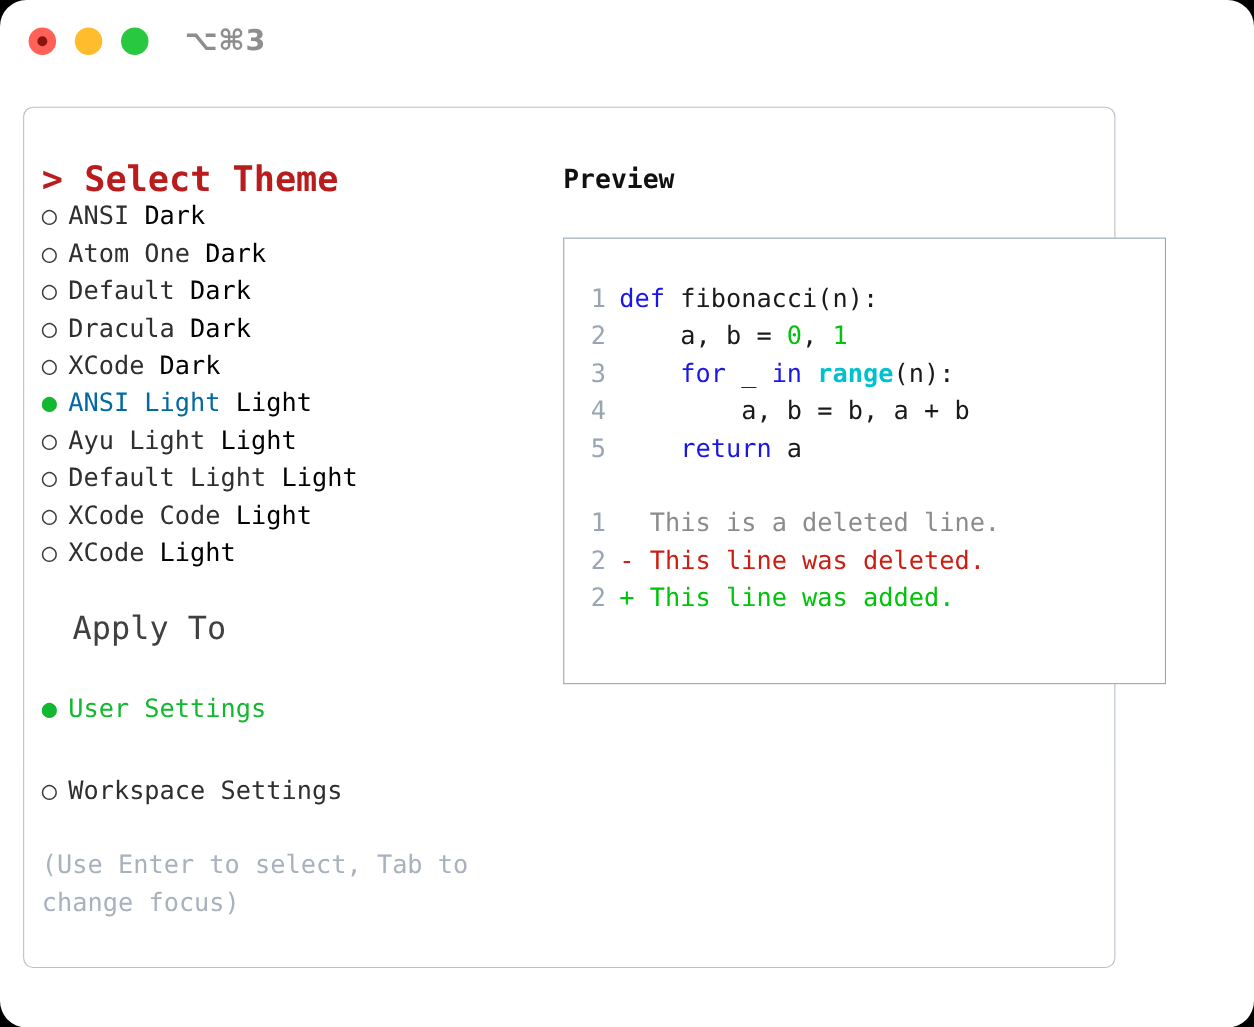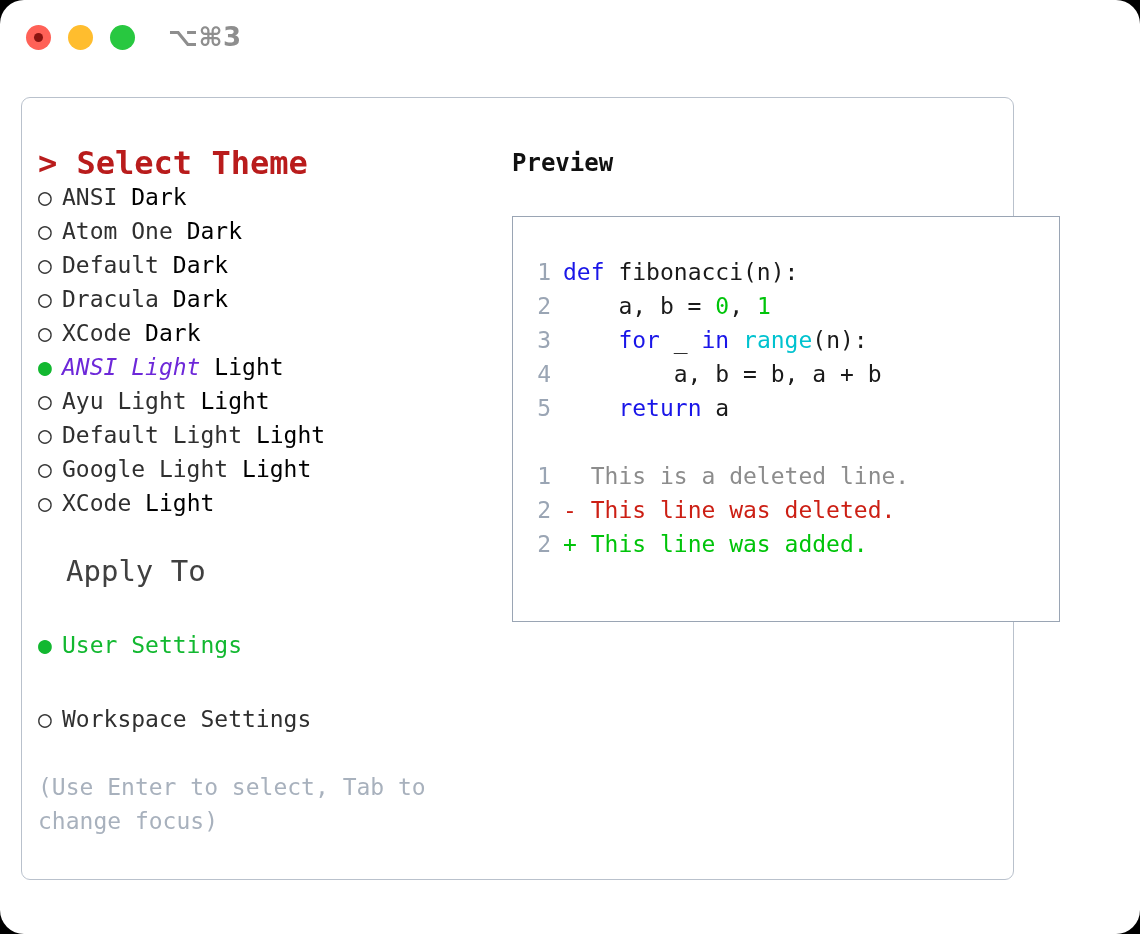--- a/index.html
+++ b/index.html
@@ -95,21 +95,21 @@
     color: #2f2f2f;
     white-space: pre;
     display: block;
   }
   .bullet {
     display: inline-block;
     width: 24px;
     color: #3c3c3c;
   }
   .theme-row.selected .bullet { color: #12b830; }
-  .theme-row.selected .tname  { color: #6d28d9; font-style: italic; }
+  .theme-row.selected .tname  { color: #0369a1; }
   .tname { color: #2f2f2f; }
   .tkind { color: #000000; }
 
   .section-gap { height: 34px; }
 
   .apply-header {
     font-size: 29px;
     line-height: 34px;
     color: #404040;
     white-space: pre;
@@ -161,21 +161,21 @@
     color: #111111;
   }
   .ln {
     display: inline-block;
     width: 26px;
     text-align: right;
     color: #9aa5b4;
     margin-right: 12px;
   }
   .kw   { color: #1a16e8; }
-  .fn   { color: #00c2cf; }
+  .fn   { color: #00c2cf; font-weight: bold; }
   .num  { color: #00c40a; }
   .plain{ color: #1a1a1a; }
 
   .blank-line { height: 34px; }
 
   .diff-ctx  { color: #8c8c8c; }
   .diff-del  { color: #cc1f14; }
   .diff-add  { color: #00c40a; }
 </style>
 </head>
@@ -201,21 +201,21 @@
 
       <div id="theme-list">
           <div class="theme-row"><span class="bullet">○</span><span class="tname">ANSI</span> <span class="tkind">Dark</span></div>
           <div class="theme-row"><span class="bullet">○</span><span class="tname">Atom One</span> <span class="tkind">Dark</span></div>
           <div class="theme-row"><span class="bullet">○</span><span class="tname">Default</span> <span class="tkind">Dark</span></div>
           <div class="theme-row"><span class="bullet">○</span><span class="tname">Dracula</span> <span class="tkind">Dark</span></div>
           <div class="theme-row"><span class="bullet">○</span><span class="tname">XCode</span> <span class="tkind">Dark</span></div>
           <div class="theme-row selected"><span class="bullet">●</span><span class="tname">ANSI Light</span> <span class="tkind">Light</span></div>
           <div class="theme-row"><span class="bullet">○</span><span class="tname">Ayu Light</span> <span class="tkind">Light</span></div>
           <div class="theme-row"><span class="bullet">○</span><span class="tname">Default Light</span> <span class="tkind">Light</span></div>
-          <div class="theme-row"><span class="bullet">○</span><span class="tname">Google Light</span> <span class="tkind">Light</span></div>
+          <div class="theme-row"><span class="bullet">○</span><span class="tname">XCode Code</span> <span class="tkind">Light</span></div>
           <div class="theme-row"><span class="bullet">○</span><span class="tname">XCode</span> <span class="tkind">Light</span></div>
         </div>
 
       <div class="section-gap"></div>
 
       <div class="apply-header">Apply To</div>
       <div id="apply-list">
           <div class="apply-row selected"><span class="bullet">●</span><span class="aname">User Settings</span></div>
           <div class="apply-row"><span class="bullet">○</span><span class="aname">Workspace Settings</span></div>
         </div>

